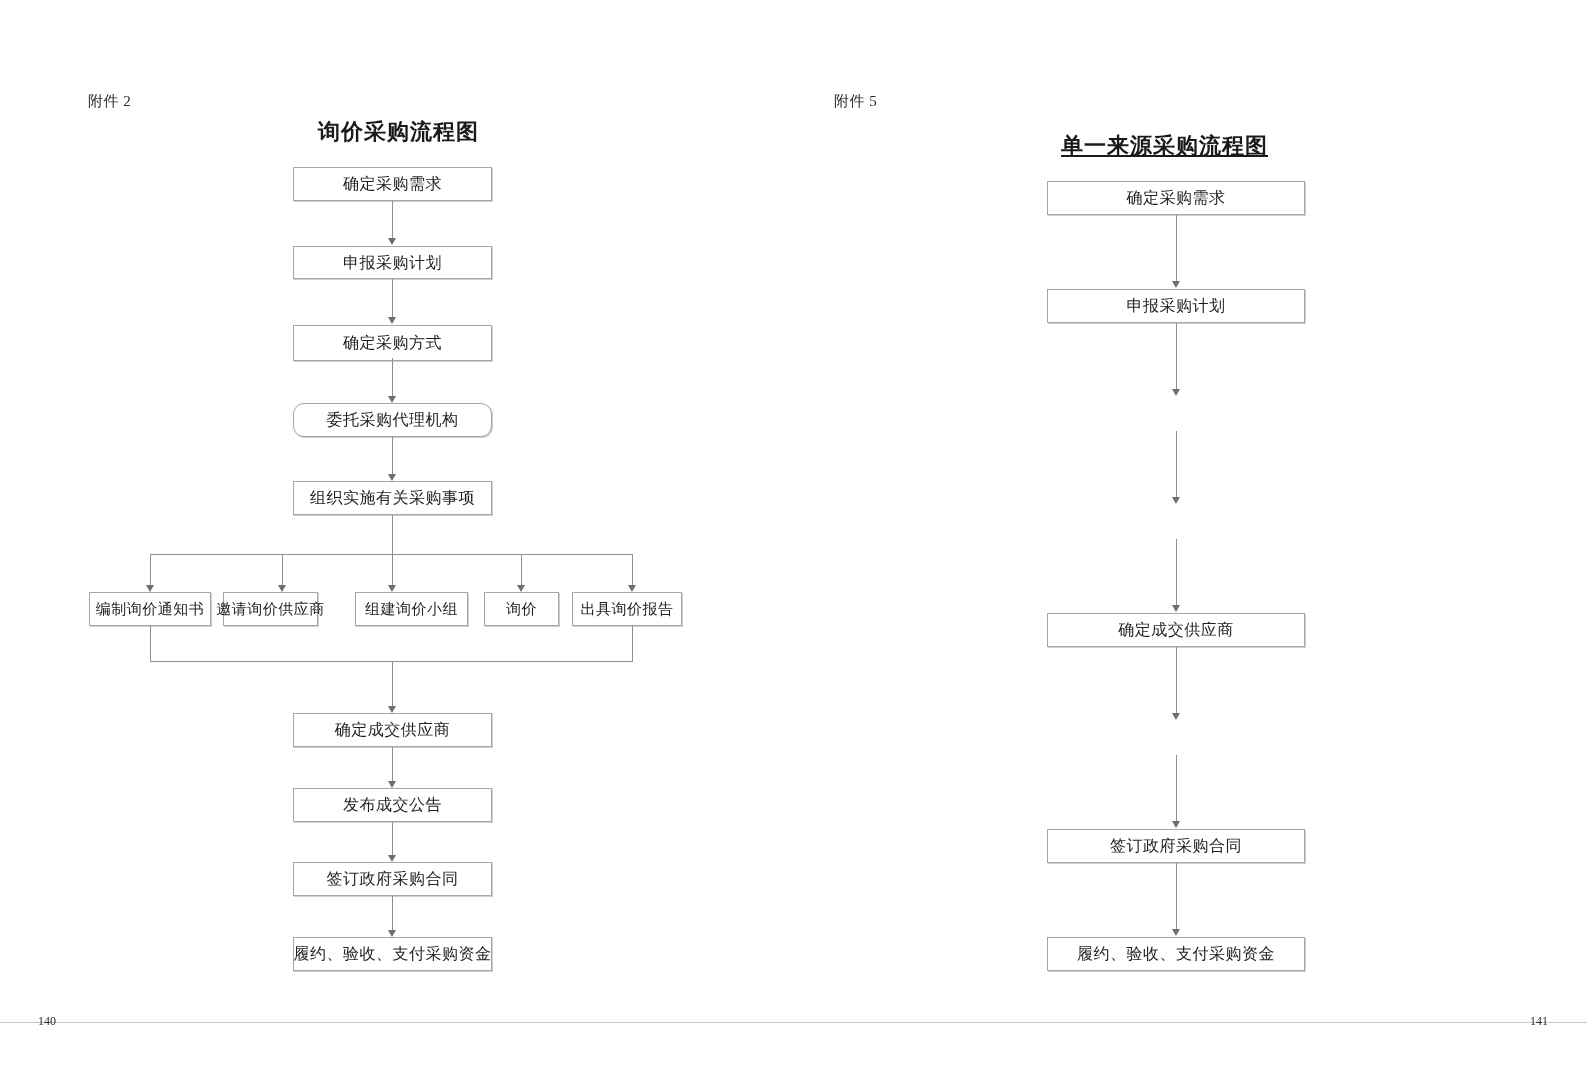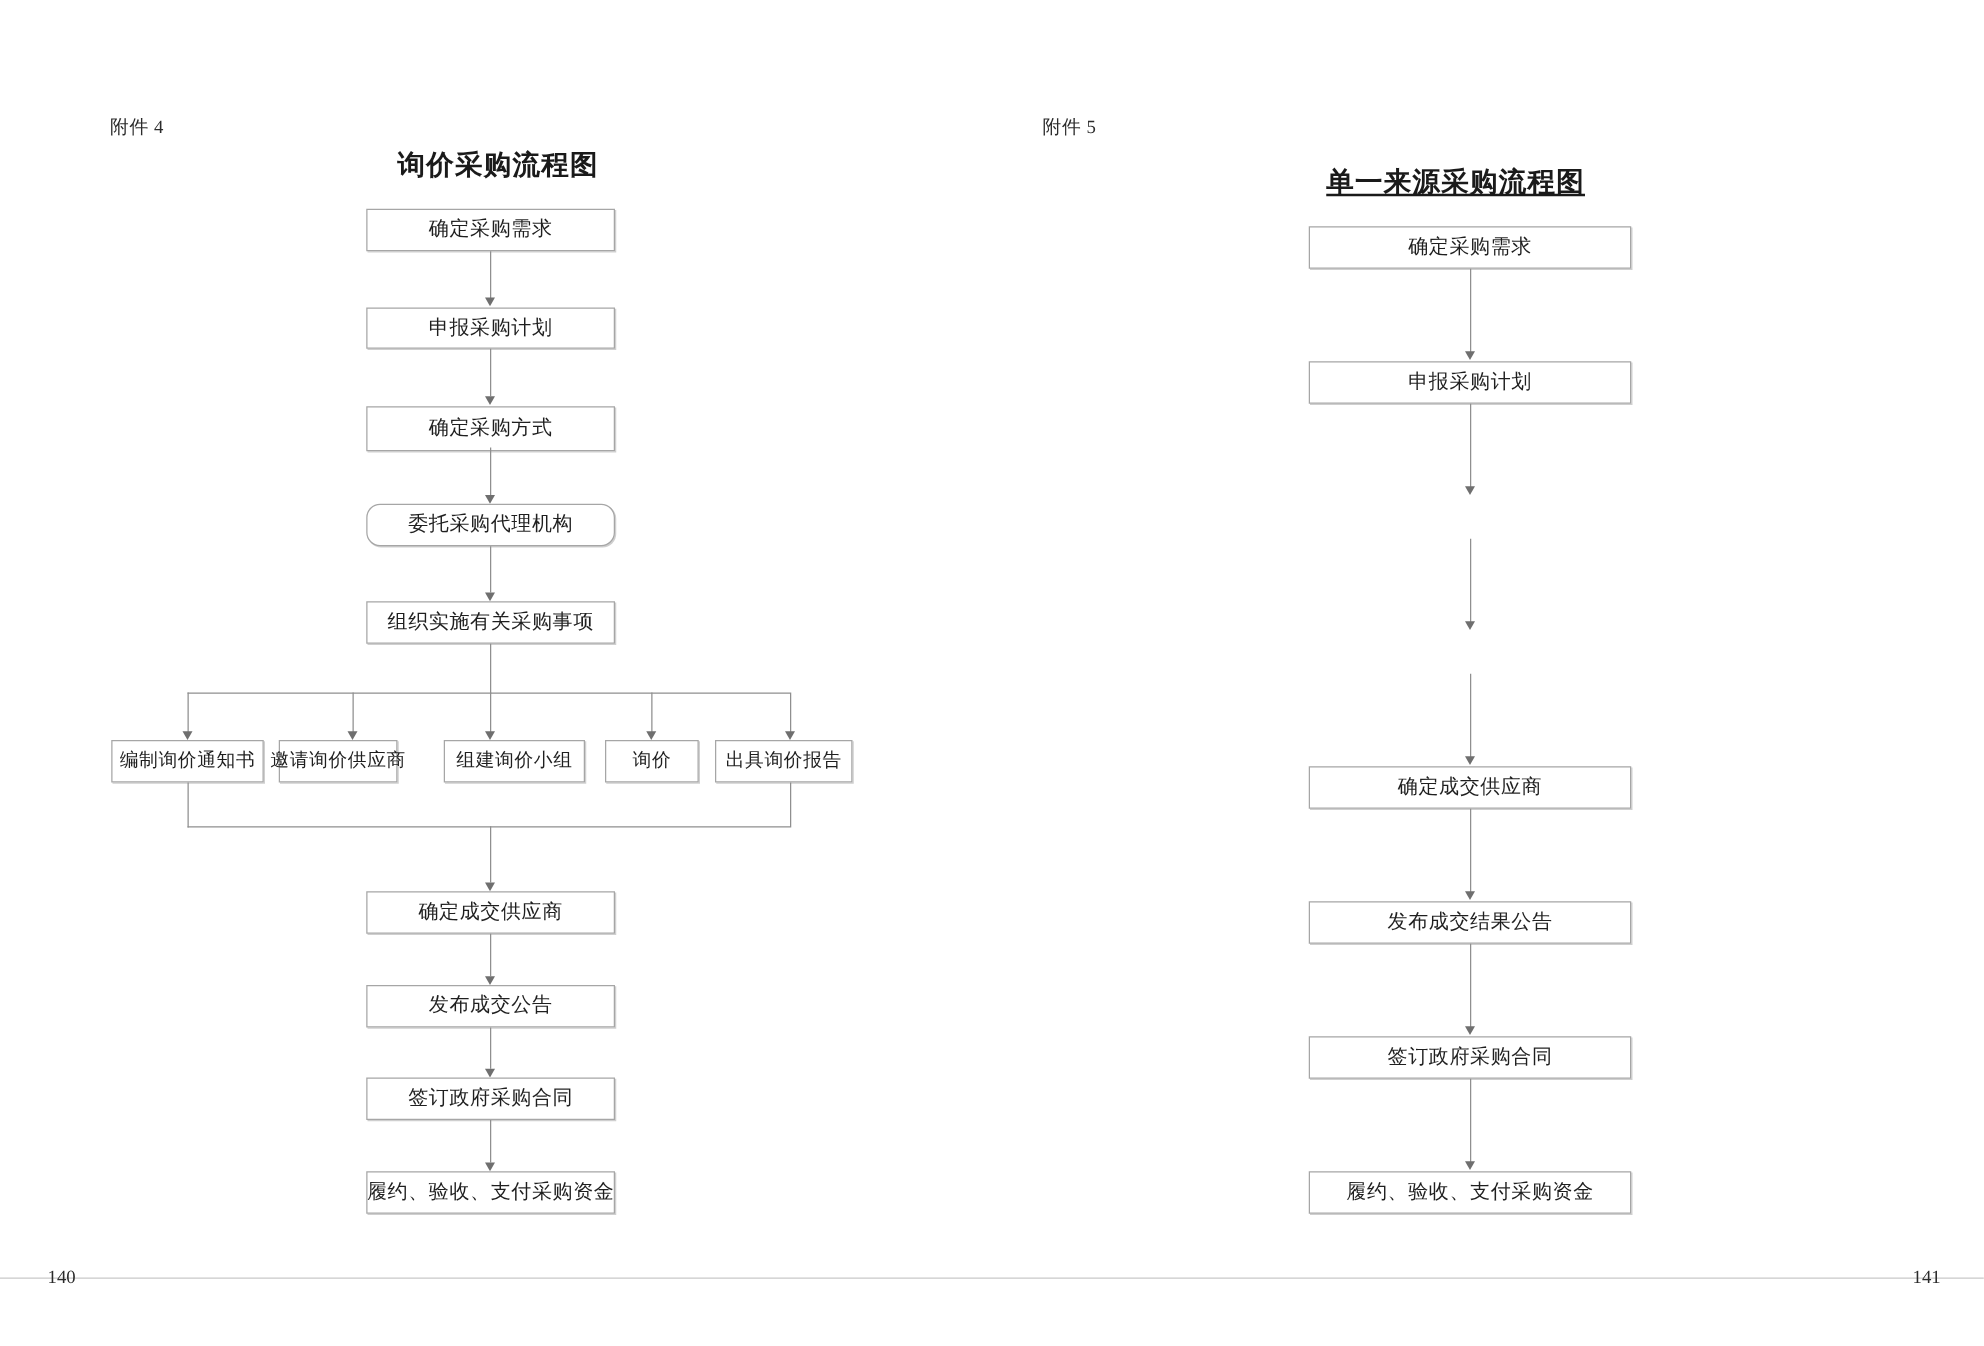--- a/index.html
+++ b/index.html
@@ -34,21 +34,21 @@
   
   .attach-label {
     position: absolute;
     font-size: 15px;
     letter-spacing: 0.5px;
     white-space: nowrap;
     color: #2b2b2b;
   }
   .page-number {
     position: absolute;
-    font-size: 15px;
+    font-size: 12px;
     color: #2b2b2b;
     white-space: nowrap;
   }
 
   
   .flow-title {
     position: absolute;
     font-size: 22px;
     font-weight: bold;
     letter-spacing: 1px;
@@ -92,21 +92,21 @@
     border-left: 4.5px solid transparent;
     border-right: 4.5px solid transparent;
     border-top: 7px solid #6f6f6f;
   }
 </style>
 </head>
 <body>
 
 <div id="page">
 
-  <div class="attach-label" style="left:88px; top:92px;">附件 4</div>
+  <div class="attach-label" style="left:88px; top:92px;">附件 2</div>
 
   <div class="flow-title" style="left:318px; top:117px;">询价采购流程图</div>
 
   <div class="node" style="left:293px; top:167px; width:199px; height:34px;">确定采购需求</div>
   <div class="vline" style="left:392px; top:201px; height:38px;"></div>
   <div class="arrow" style="left:388px; top:238px;"></div>
 
   <div class="node" style="left:293px; top:246px; width:199px; height:33px;">申报采购计划</div>
   <div class="vline" style="left:392px; top:279px; height:38px;"></div>
   <div class="arrow" style="left:388px; top:317px;"></div>
@@ -180,21 +180,20 @@
   <div class="vline" style="left:1176px; top:431px; height:67px;"></div>
   <div class="arrow" style="left:1172px; top:497px;"></div>
 
   <div class="vline" style="left:1176px; top:539px; height:67px;"></div>
   <div class="arrow" style="left:1172px; top:605px;"></div>
 
   <div class="node" style="left:1047px; top:613px; width:258px; height:34px;">确定成交供应商</div>
   <div class="vline" style="left:1176px; top:647px; height:67px;"></div>
   <div class="arrow" style="left:1172px; top:713px;"></div>
 
-  <div class="node" style="left:1047px; top:721px; width:258px; height:34px;">发布成交结果公告</div>
   <div class="vline" style="left:1176px; top:755px; height:67px;"></div>
   <div class="arrow" style="left:1172px; top:821px;"></div>
 
   <div class="node" style="left:1047px; top:829px; width:258px; height:34px;">签订政府采购合同</div>
   <div class="vline" style="left:1176px; top:863px; height:67px;"></div>
   <div class="arrow" style="left:1172px; top:929px;"></div>
 
   <div class="node" style="left:1047px; top:937px; width:258px; height:34px;">履约、验收、支付采购资金</div>
 
   <div class="edge-line edge-left"></div>

